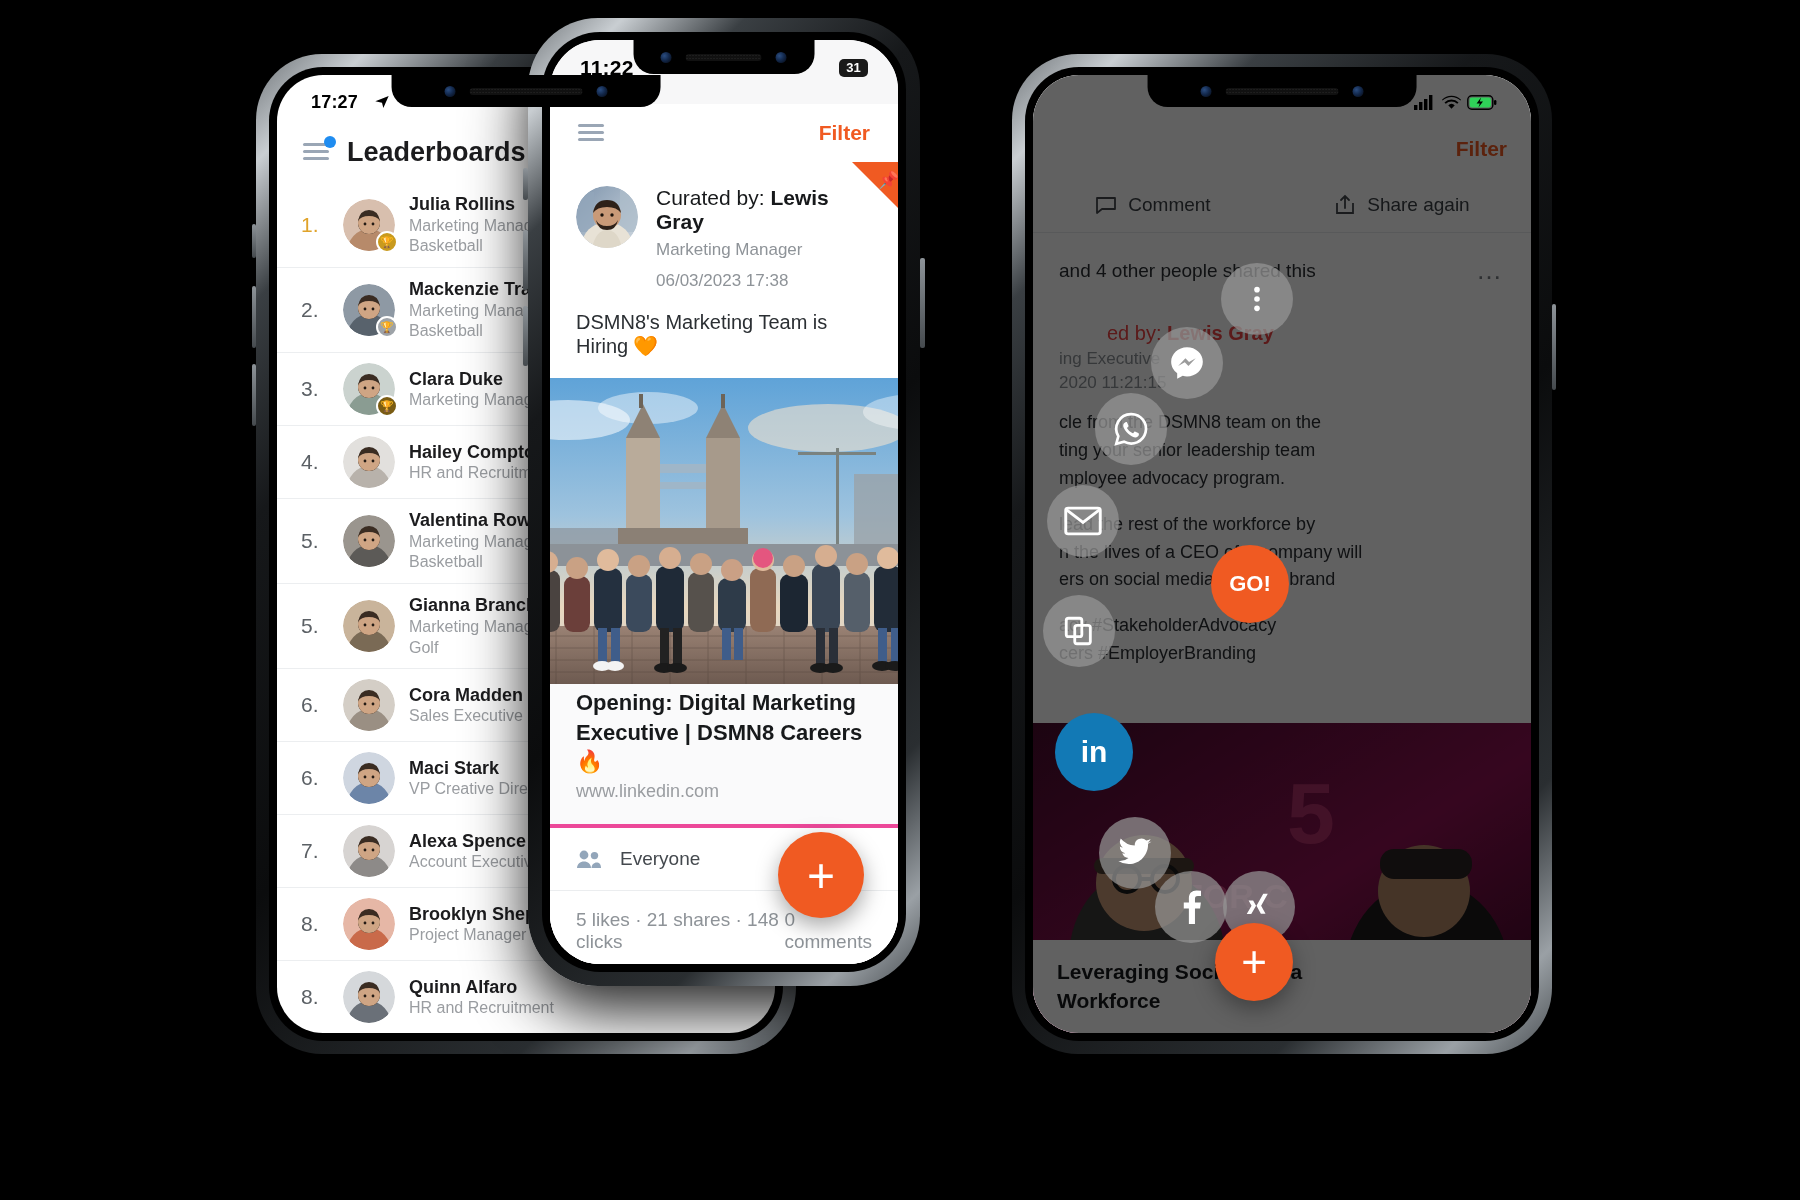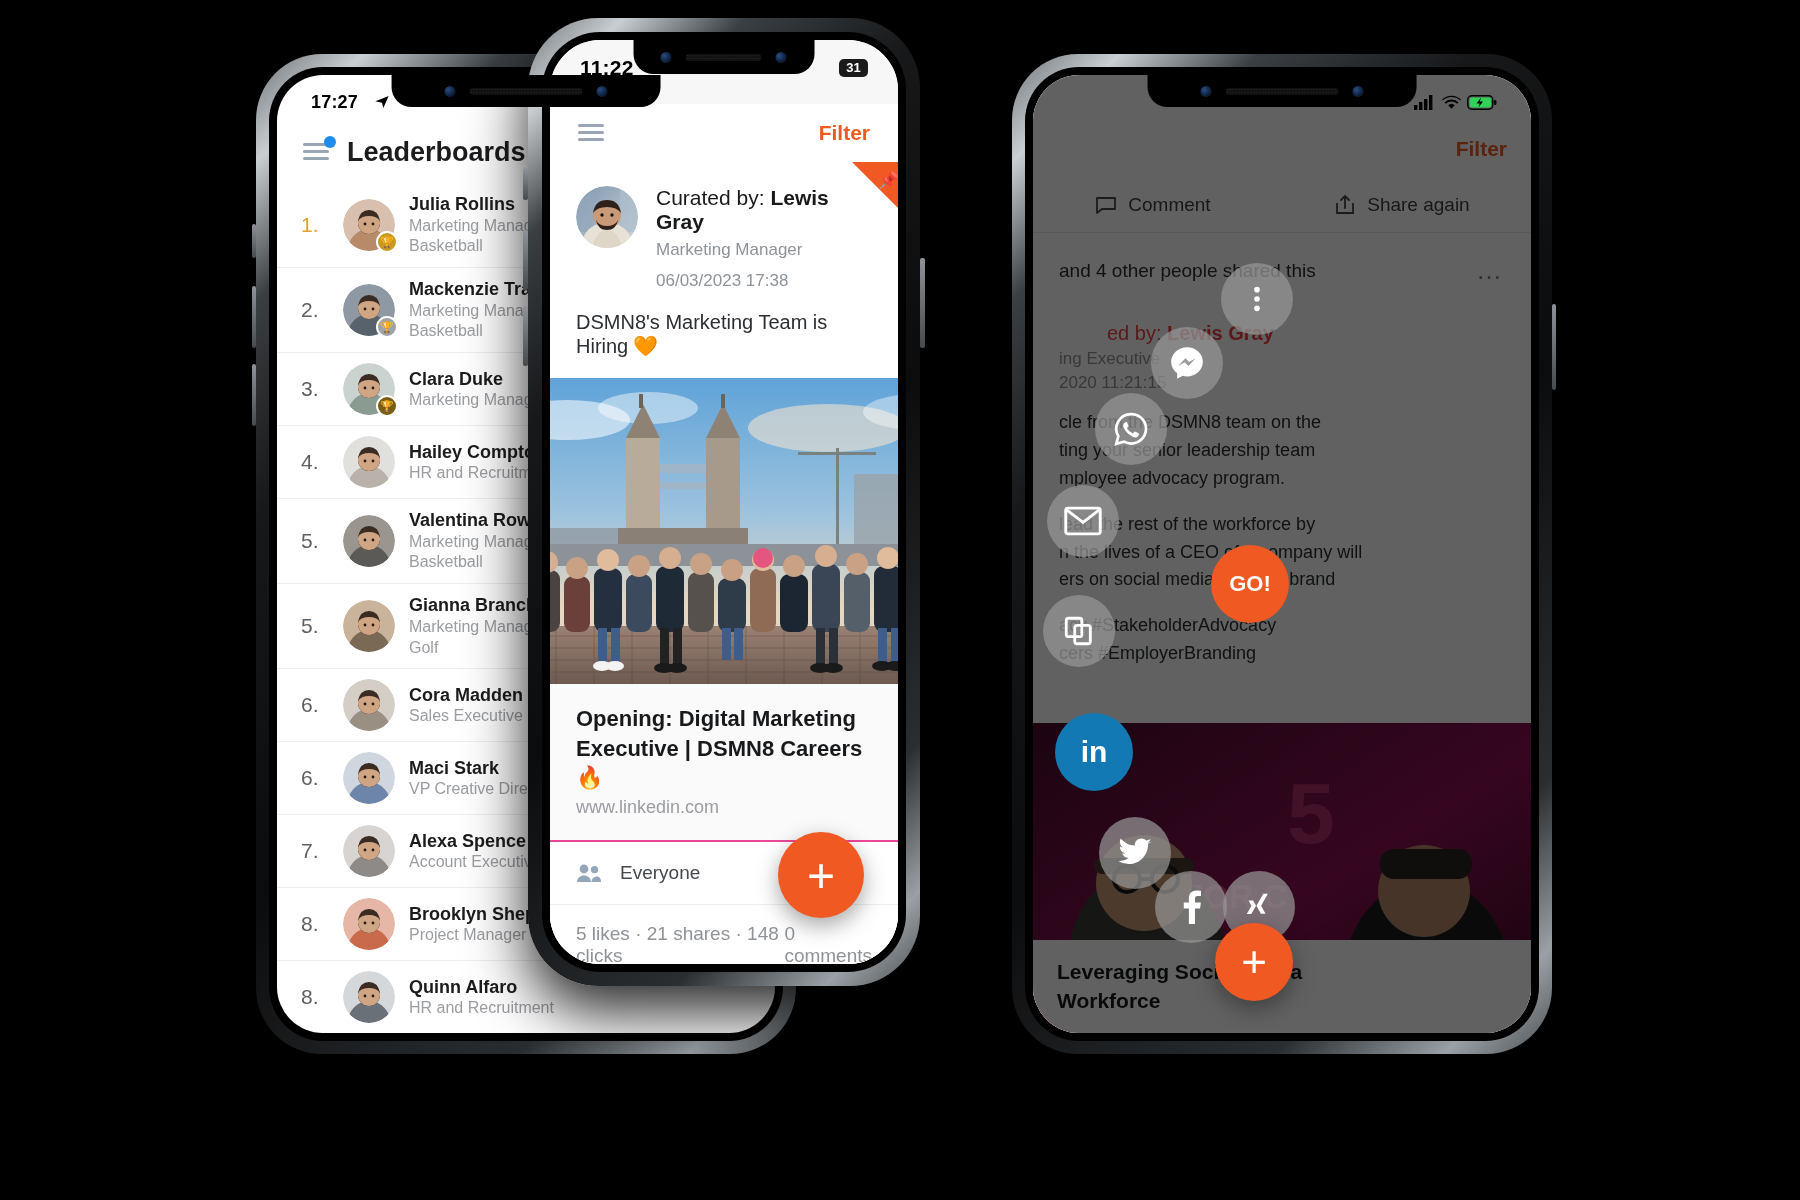--- a/index.html
+++ b/index.html
@@ -139,21 +139,21 @@
                 border-top: 46px solid #f05a22; border-left: 46px solid transparent; }
   .pin-corner .pin { position:absolute; top:-38px; left:-20px; color:#fff; font-size:17px; }
   .cp-curator { display:flex; align-items:flex-start; gap:18px; padding: 24px 26px 12px 26px; justify-content: flex-end; }
   .cp-av { width: 62px; height: 62px; border-radius: 50%; flex:0 0 62px; overflow:hidden; }
   .cp-cname { font-size: 21px; color:#17191b; }
   .cp-cname b { font-weight: 700; }
   .cp-crole { font-size: 17px; color:#8e9398; margin-top: 6px; }
   .cp-cdate { font-size: 17px; color:#8e9398; margin-top: 11px; }
   .cp-post { padding: 8px 26px 20px 26px; font-size: 20px; color:#2b2f33; }
   .cp-hero { width:100%; height: 306px; position:relative; overflow:hidden; }
-  .cp-link { padding: 20px 26px 22px 26px; background:#fafafb; border-bottom:2px solid #ec4899; }
+  .cp-link { padding: 4px 26px 22px 26px; background:#fafafb; border-bottom:4px solid #ec4899; }
   .cp-link-title { font-size: 22px; font-weight: 700; color:#17191b; line-height: 1.35; }
   .cp-link-url { font-size: 18px; color:#9a9da1; margin-top: 4px; }
   .cp-aud { display:flex; align-items:center; gap:18px; padding: 20px 26px; background:#fff;
             border-bottom:1px solid #ebedef; font-size:19px; color:#44494e; }
   .cp-stats { display:flex; align-items:center; justify-content:space-between;
               padding: 18px 26px; background:#fff; font-size:19px; color:#8e9398;
               border-bottom:1px solid #ebedef; }
   .cp-bar { display:flex; align-items:center; background:#fff; height: 62px; }
   .cp-bar > div { flex:1; display:flex; align-items:center; justify-content:center;
                   gap:12px; font-size:19px; color:#44494e; }

